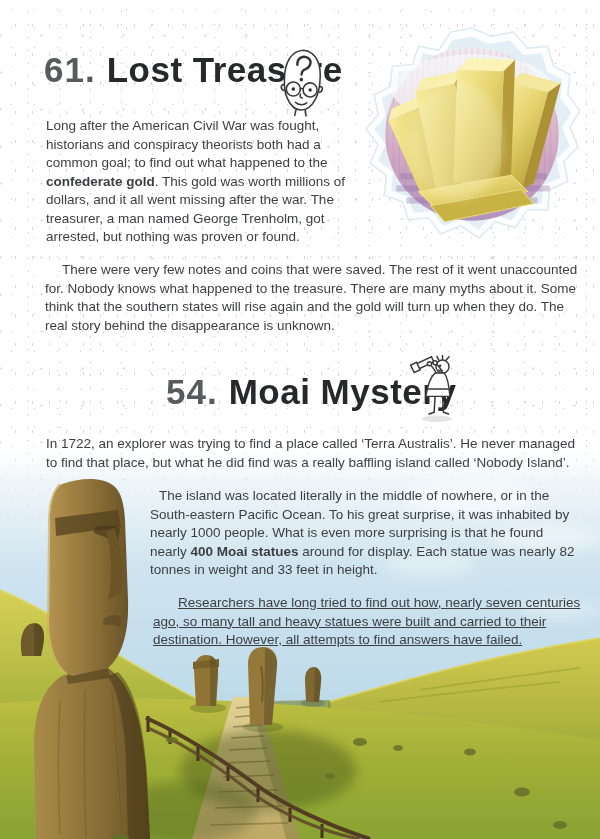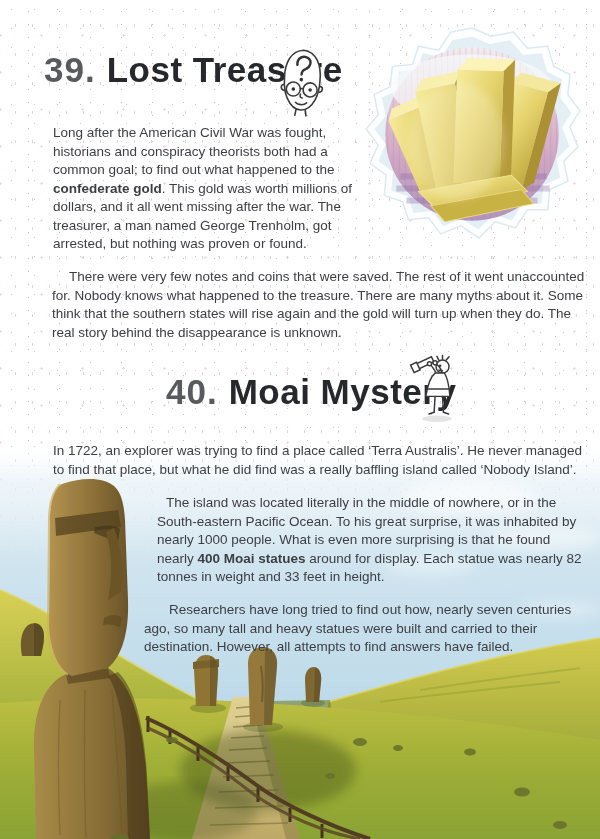--- a/index.html
+++ b/index.html
@@ -16,26 +16,26 @@
     background-position: 0 0, 7px 11px, 13px 5px, 21px 17px;
   }
   .sec-head{position:absolute; display:flex; align-items:baseline; gap:11px; z-index:3; white-space:nowrap;}
   .sec-head .num{font-size:35px; font-weight:bold; color:#595a5e; letter-spacing:1px;}
   .sec-head .ttl{font-size:35px; font-weight:bold; color:#27282b; letter-spacing:0.5px; margin:0;}
   #head92{left:44px; top:50px;}
   #head93{left:166px; top:372px;}
   .icon-abs{position:absolute; z-index:3;}
   #faceIcon{left:273px; top:44px; transform:rotate(3deg);}
   #explorerIcon{left:409px; top:350px;}
-  .body{position:absolute; font-size:13.5px; line-height:18.5px; color:#3d3e43; margin:8px; z-index:3;}
+  .body{position:absolute; font-size:13.5px; line-height:18.5px; color:#3d3e43; margin:1px; z-index:3;}
   .p1{left:45px; top:116px; width:316px;}
   .p2{left:44px; top:260px; width:536px; text-indent:17px;}
   .p3{left:45px; top:434px; width:536px;}
   .p4{left:149px; top:486px; width:427px; text-indent:9px;}
-  .p5{left:136px; top:593px; width:437px; text-indent:25px;}
+  .p5{left:152px; top:593px; width:437px; text-indent:25px;text-decoration:underline;}
   strong.b{font-weight:bold;}
   .photo{position:absolute; left:0; top:440px; width:600px; height:399px; z-index:1;}
   .figure-gold{position:absolute; left:360px; top:22px; width:224px; height:224px; z-index:2;}
 </style>
 </head>
 <body>
 
 <div class="page">
 
   <div class="photo">
@@ -238,21 +238,21 @@
           <rect x="94" y="48" width="46" height="112" fill="url(#gF)"></rect>
         </g>
         <polygon points="58,168 150,152 166,168 76,186" fill="url(#gF)" stroke="#efe08c" stroke-width="1"></polygon>
         <polygon points="70,182 160,166 172,180 84,198" fill="#c9b244" stroke="#e7d87e" stroke-width="1"></polygon>
         <ellipse cx="95" cy="118" rx="48" ry="58" fill="#fffbe0" opacity="0.28" filter="url(#gblur)"></ellipse>
       </g>
     </svg>
   </div>
 
   <header class="sec-head" id="head92">
-    <span class="num">39.</span>
+    <span class="num">61.</span>
     <span class="ttl">Lost Treasure</span>
   </header>
 
   <span class="icon-abs" id="faceIcon">
     <svg width="58" height="76" viewBox="0 0 62 80">
       <g stroke="#3a3a3a" stroke-width="1.7" fill="#ffffff" stroke-linecap="round">
         <path d="M31,6 C18,7 11,20 12,38 C12,44 13,52 16,58 C20,66 25,70 31,70 C37,70 42,66 46,58 C49,52 50,44 50,38 C51,20 44,7 31,6 Z"></path>
         <path d="M12,44 C8,43 8,49 12,50" fill="none"></path>
         <path d="M50,44 C54,43 54,49 50,50" fill="none"></path>
         <circle cx="22" cy="48" r="7.5"></circle>
@@ -269,21 +269,21 @@
       </g>
       <circle cx="30" cy="37.5" r="1.9" fill="#333333"></circle>
     </svg>
   </span>
 
   <p class="body p1"><span>Long after the American Civil War was fought, historians and conspiracy theorists both had a common goal; to find out what happened to the </span><strong class="b">confederate gold</strong><span>. This gold was worth millions of dollars, and it all went missing after the war. The treasurer, a man named George Trenholm, got arrested, but nothing was proven or found.</span></p>
 
   <p class="body p2"><span>There were very few notes and coins that were saved. The rest of it went unaccounted for. Nobody knows what happened to the treasure. There are many myths about it. Some think that the southern states will rise again and the gold will turn up when they do. The real story behind the disappearance is unknown.</span></p>
 
   <header class="sec-head" id="head93">
-    <span class="num">40.</span>
+    <span class="num">54.</span>
     <span class="ttl">Moai Mystery</span>
   </header>
 
   <span class="icon-abs" id="explorerIcon">
     <svg width="54" height="76" viewBox="0 0 58 78">
       <ellipse cx="30" cy="72" rx="16" ry="3.5" fill="#d9d9d9" opacity="0.7"></ellipse>
       <g stroke="#3a3a3a" stroke-width="1.6" fill="#ffffff" stroke-linecap="round">
         <g transform="rotate(-25 24 10)">
           <rect x="8" y="6" width="18" height="6"></rect>
           <rect x="2" y="4.5" width="7" height="9"></rect>

